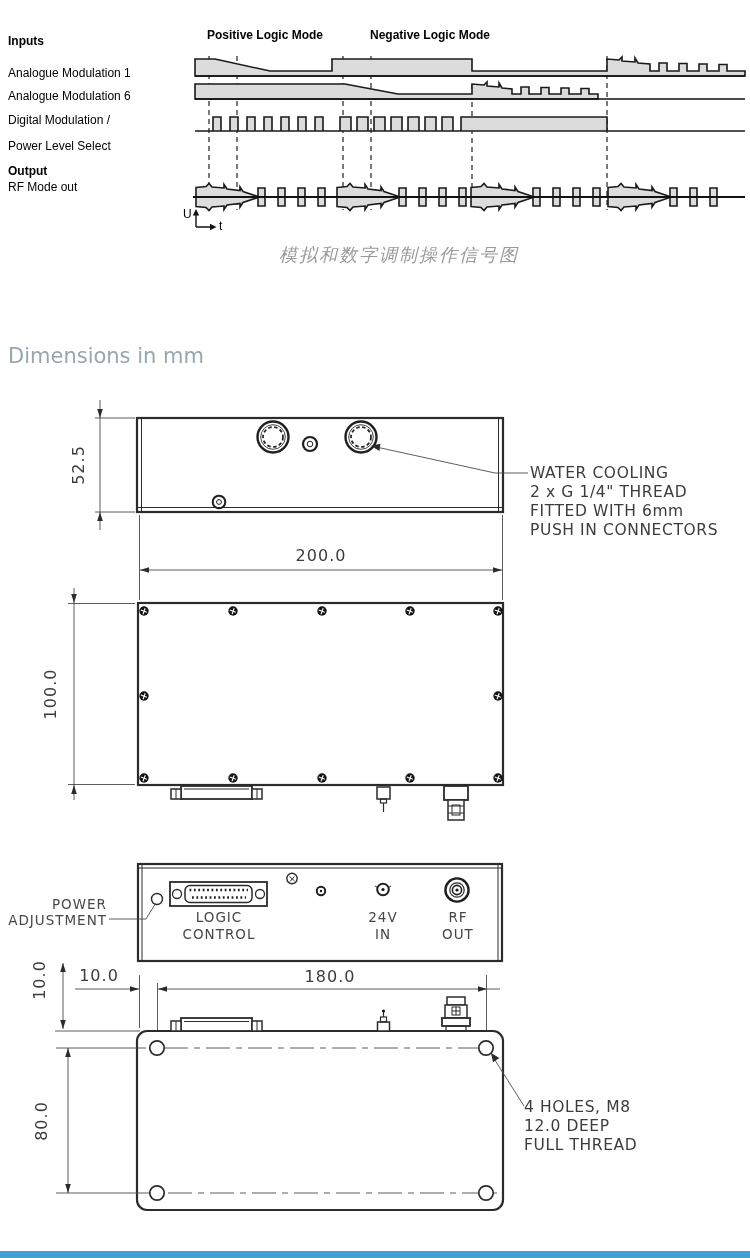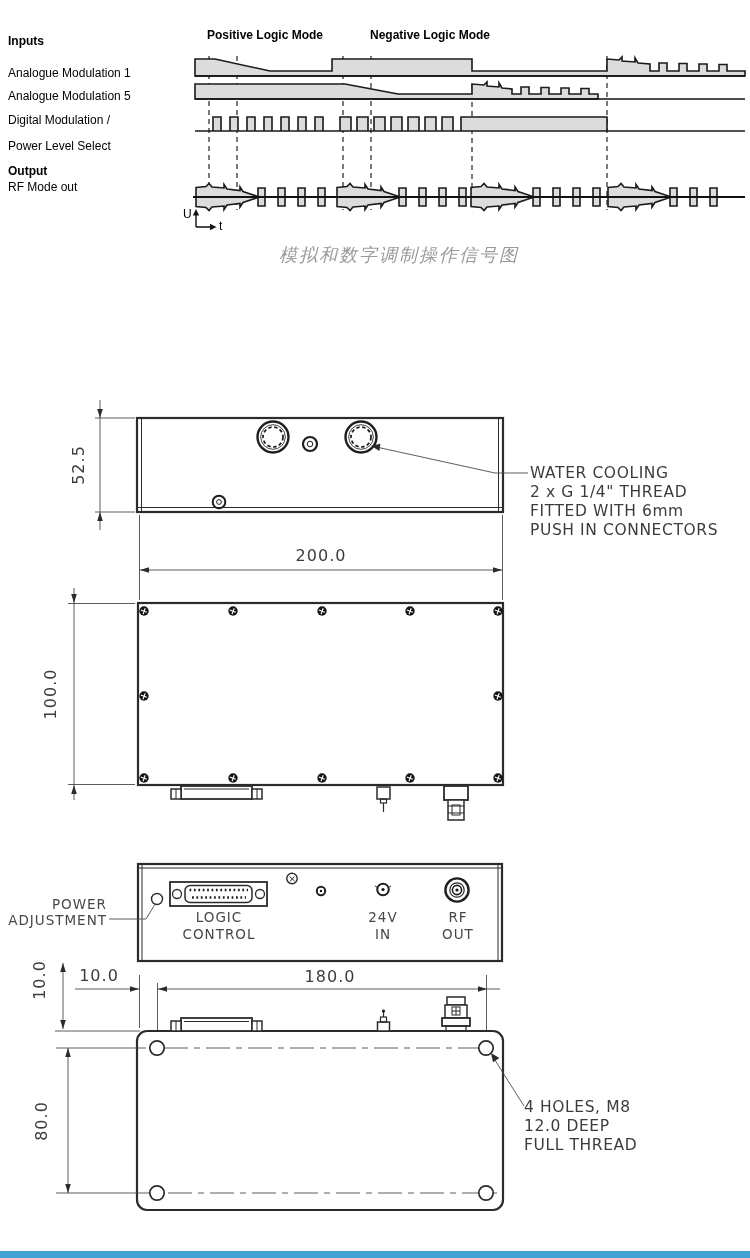--- a/index.html
+++ b/index.html
@@ -276,26 +276,27 @@
       <text class="tech" x="524" y="1131">12.0 DEEP</text>
       <text class="tech" x="524" y="1150">FULL THREAD</text>
     </g>
   </svg>
 
   <div class="t-label bold" style="left:207px; top:20px;">Positive Logic Mode</div>
   <div class="t-label bold" style="left:370px; top:20px;">Negative Logic Mode</div>
 
   <div class="t-label bold" style="left:8px; top:26px;">Inputs</div>
   <div class="t-label" style="left:8px; top:66px;">Analogue Modulation 1</div>
-  <div class="t-label" style="left:8px; top:89px;">Analogue Modulation 5</div>
+  <div class="t-label" style="left:8px; top:89px;">Analogue Modulation 6</div>
   <div class="t-label" style="left:8px; top:113px;">Digital Modulation /</div>
   <div class="t-label" style="left:8px; top:127px;margin-top:12px;">Power Level Select</div>
   <div class="t-label bold" style="left:8px; top:156px;">Output</div>
   <div class="t-label" style="left:8px; top:180px;">RF Mode out</div>
 
   <div class="t-label" style="left:183px; top:207px;">U</div>
   <div class="t-label" style="left:219px; top:219px;">t</div>
 
   <div class="caption">模拟和数字调制操作信号图</div>
 
+  <div class="h2">Dimensions in mm</div>
 
   <div class="footer-bar"></div>
 </div>
 
 </body></html>

